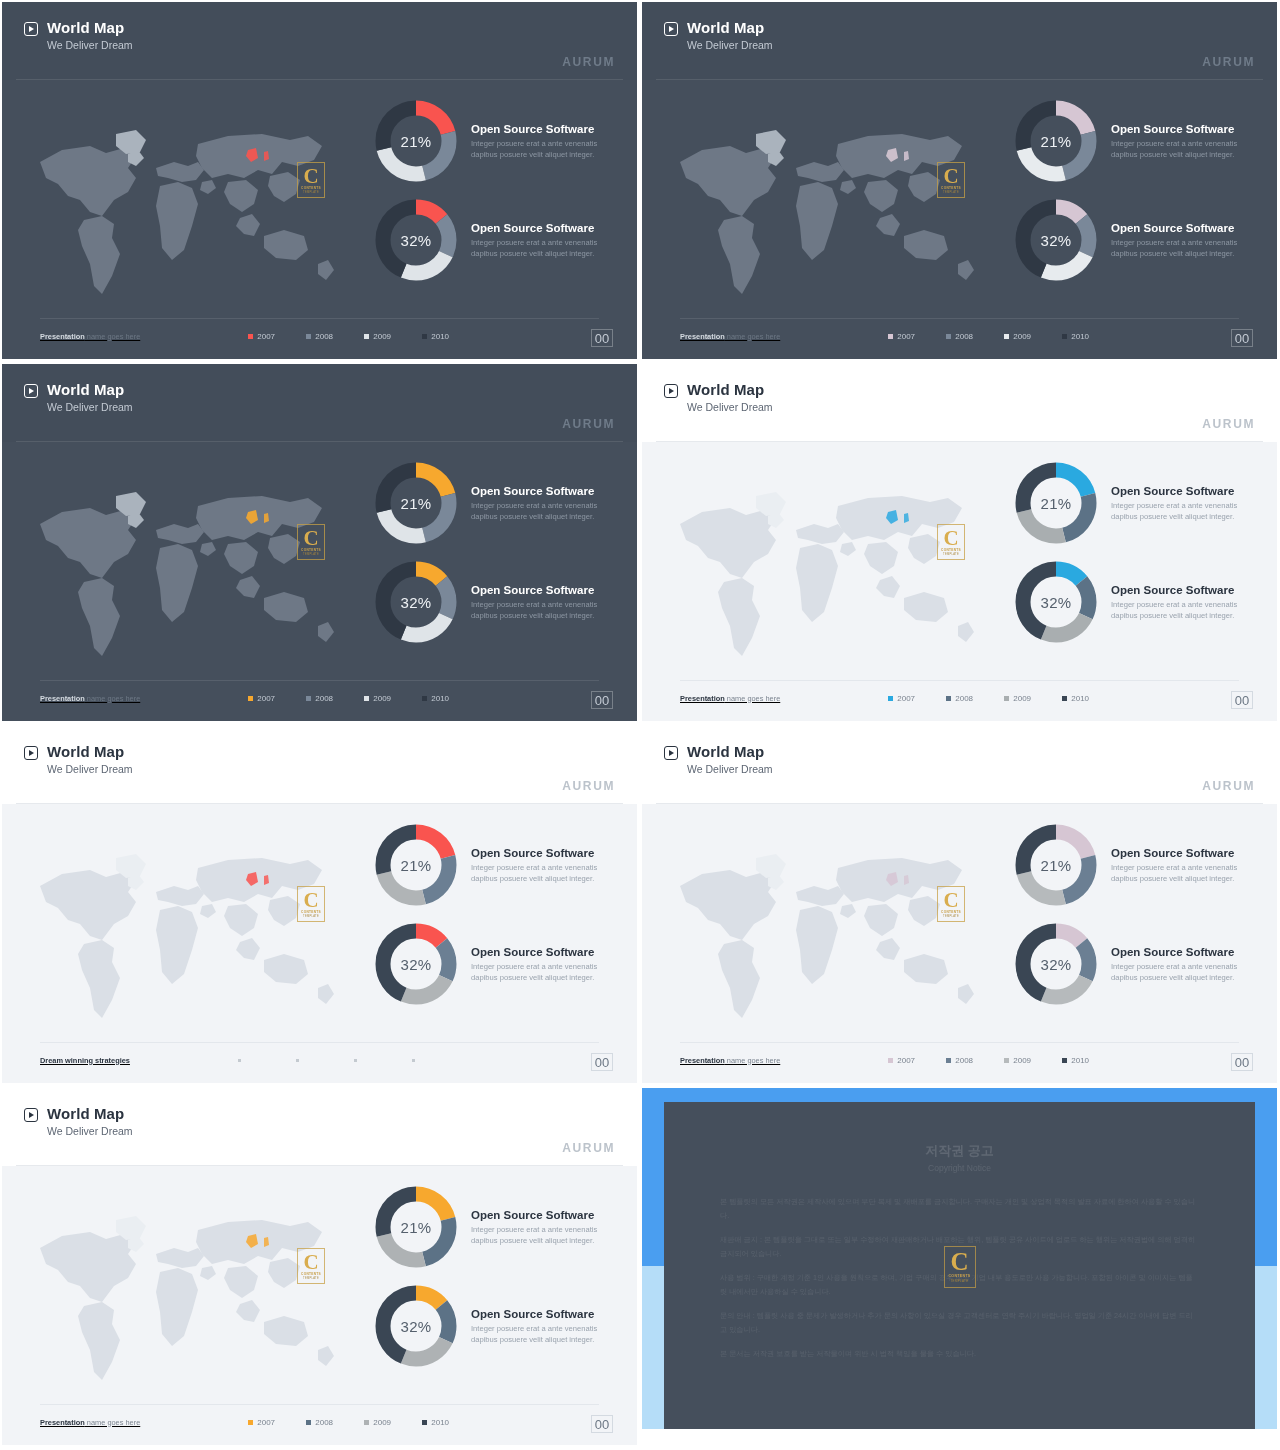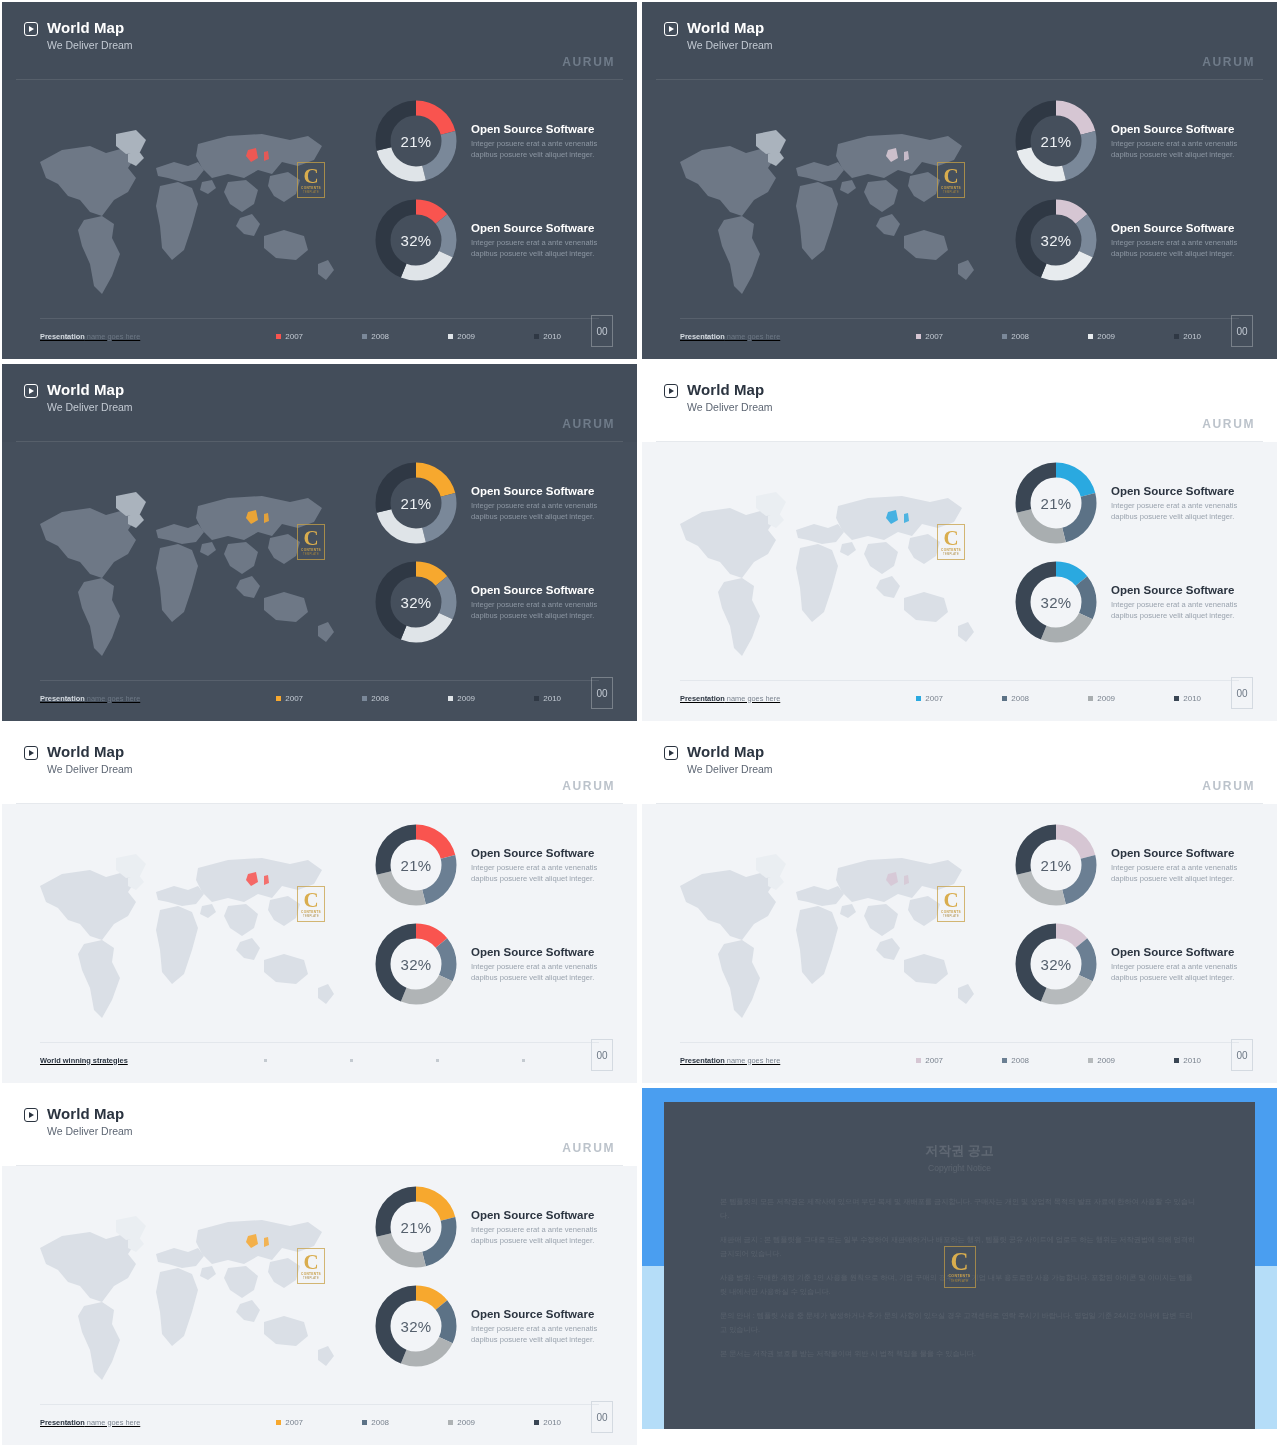--- a/index.html
+++ b/index.html
@@ -107,26 +107,26 @@
   }
   .ossTitle { font-size:11.5px; font-weight:600; line-height:14px;}
   .ossDesc  { font-size:7.6px; line-height:10.4px; margin-top:3px; max-width:132px;}
 
   
   .ftr-div { position:absolute; left:38px; right:38px; bottom:40px; height:1px;}
   .ftr { position:absolute; left:38px; right:24px; bottom:12px; height:22px; display:flex; align-items:center;}
   .ftr-name { font-size:7.4px; white-space:nowrap;text-decoration:underline;}
   .ftr-strong { font-weight:bold;}
   .legend { display:flex; align-items:center; margin-left:108px; }
-  .lg { display:flex; align-items:center; gap:4px; width:58px;margin-left:28px;}
+  .lg { display:flex; align-items:center; gap:4px; width:58px;}
   .lg-sw { width:5px; height:5px; flex:none;}
   .lg-label { font-size:8px; }
   .pagebox {
-    position:absolute; right:0; bottom:0; width:22px; height:32px; border:1px solid;
-    display:flex; align-items:center; justify-content:center; font-size:10px;
+    position:absolute; right:0; bottom:0; width:22px; height:18px; border:1px solid;
+    display:flex; align-items:center; justify-content:center; font-size:13px;
   }
 
   
   .copy-panel { position:relative; width:635px; height:341px; margin:2px; overflow:hidden;padding-left:20px; }
   .copy-bg-top { position:absolute; left:0; top:0; width:100%; height:178px; }
   .copy-bg-bot { position:absolute; left:0; top:178px; width:100%; height:179px; }
   .copy-card {
     position:absolute; left:22px; top:14px; width:591px; height:330px;
     background:#454f5c; padding:40px 56px;
   }
@@ -622,21 +622,21 @@
           <div class="pct">32%</div>
         </div>
         <div>
           <div class="ossTitle">Open Source Software</div>
           <div class="ossDesc">Integer posuere erat a ante venenatis dapibus posuere velit aliquet integer.</div>
         </div>
       </div>
 
       <div class="ftr-div"></div>
       <div class="ftr">
-        <div class="ftr-name"><span class="ftr-strong">World winning strategies</span></div>
+        <div class="ftr-name"><span class="ftr-strong">Dream winning strategies</span></div>
         <div class="legend">
     <div class="lg">
       <span class="lg-sw" style="background:rgba(140,150,160,.45);width:3px;height:3px;"></span>
       <span class="lg-label" style="visibility:hidden;">2007</span>
     </div>
     <div class="lg">
       <span class="lg-sw" style="background:rgba(140,150,160,.45);width:3px;height:3px;"></span>
       <span class="lg-label" style="visibility:hidden;">2008</span>
     </div>
     <div class="lg">

